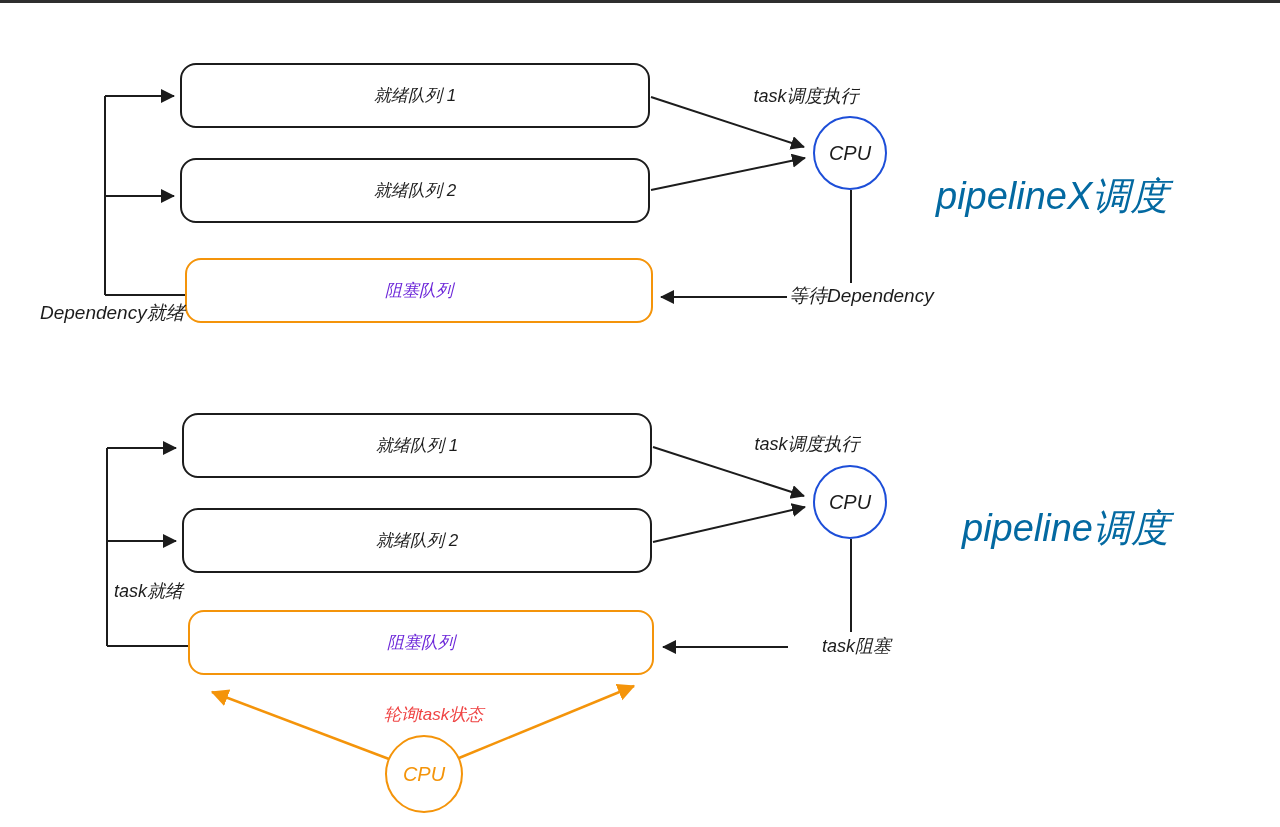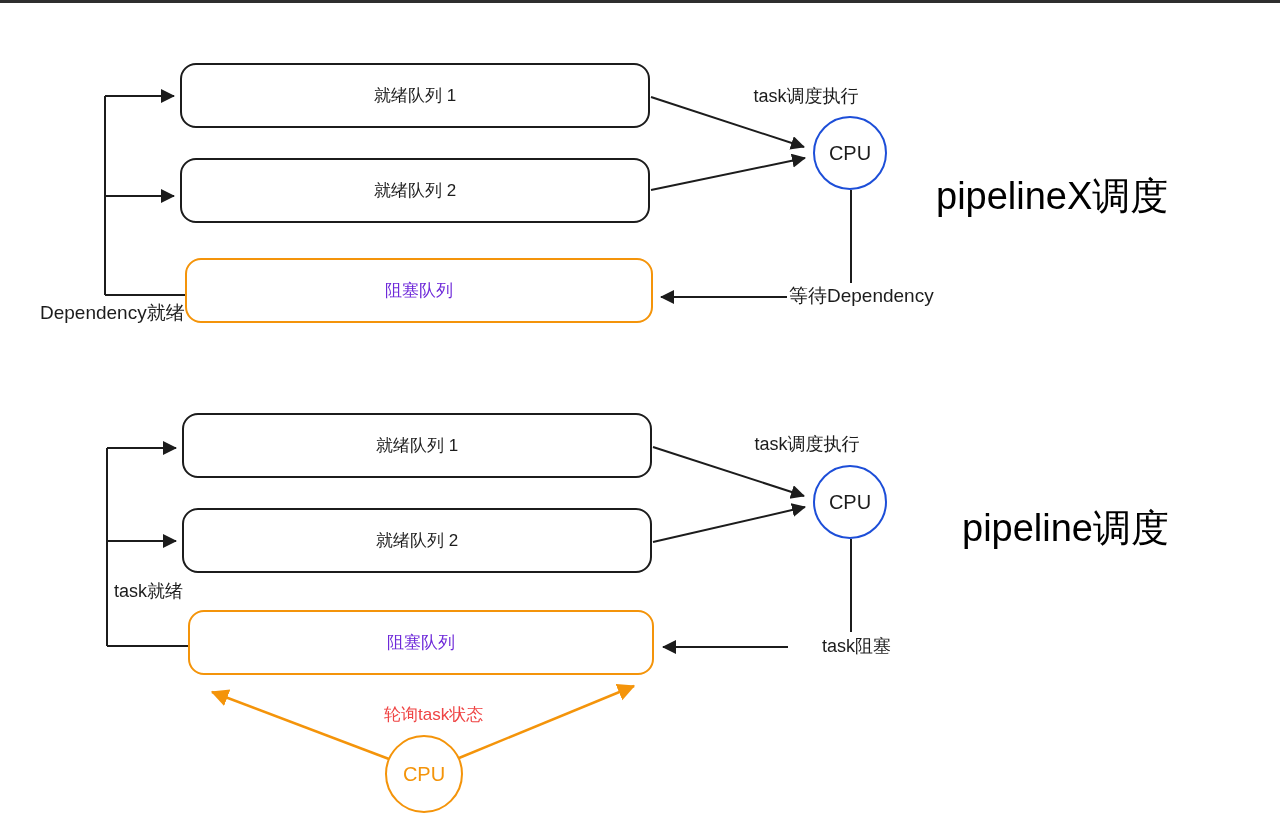--- a/index.html
+++ b/index.html
@@ -7,20 +7,21 @@
   body {
     font-family:"Liberation Sans","DejaVu Sans",sans-serif;
     color:#1c1c1c;
   }
   .canvas {
     position:relative;
     width:1280px;
     height:827px;
     background:#ffffff;
     overflow:hidden;
+    font-style:italic;
   }
   .wires { position:absolute; left:0; top:0; width:1280px; height:827px; }
   .qbox {
     position:absolute;
     border:2px solid #1c1c1c;
     border-radius:16px;
     display:flex;
     align-items:center;
     justify-content:center;
     font-size:17px;
@@ -39,21 +40,21 @@
   }
   .cpu.orange { border-color:#F4940A; color:#F4940A; }
   .lbl { position:absolute; font-size:18px; white-space:nowrap; line-height:1.1; }
   .lbl.big { font-size:19px; }
   .lbl.center { text-align:center; }
   .lbl.orange { color:#ef4444; }
   .title {
     position:absolute;
     font-size:38px;
     white-space:nowrap;
-    color:#000000;
+    color:#0369a1;
   }
   .divider {
     position:absolute;
     left:0; top:379;
     width:1280px; height:3px;
     background:#2e2e2e;
   }
 </style>
 </head>
 <body>

